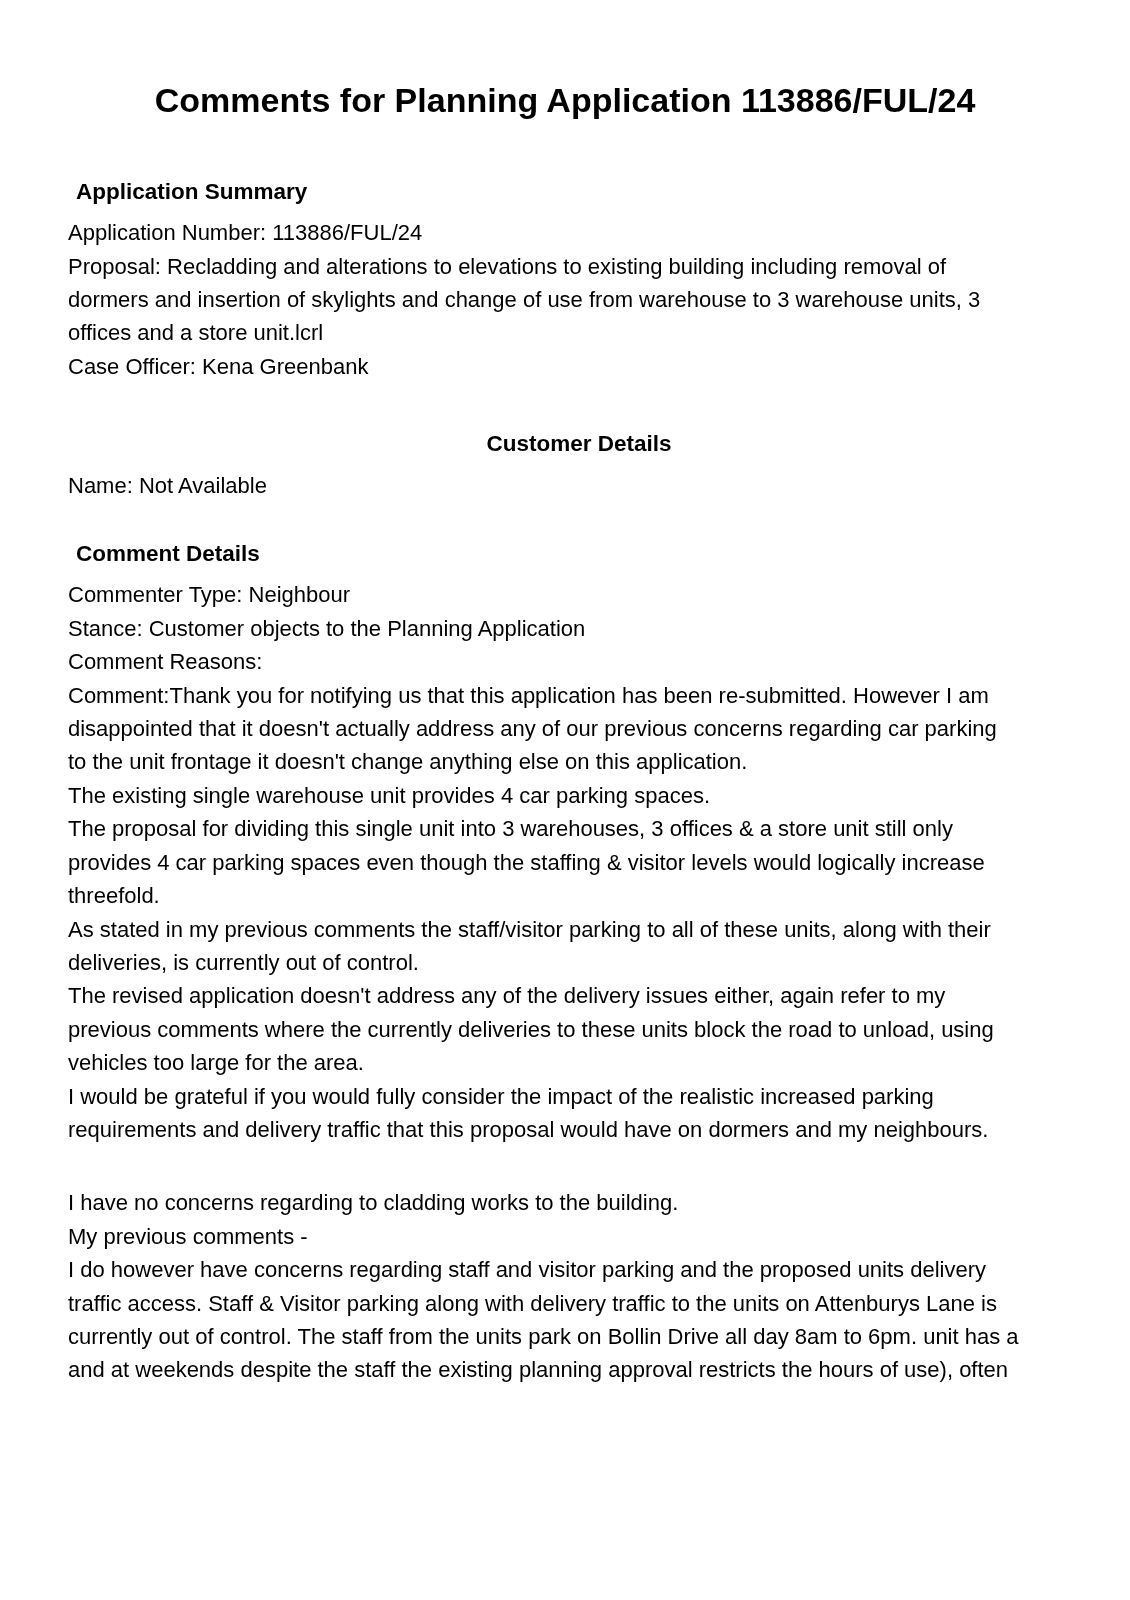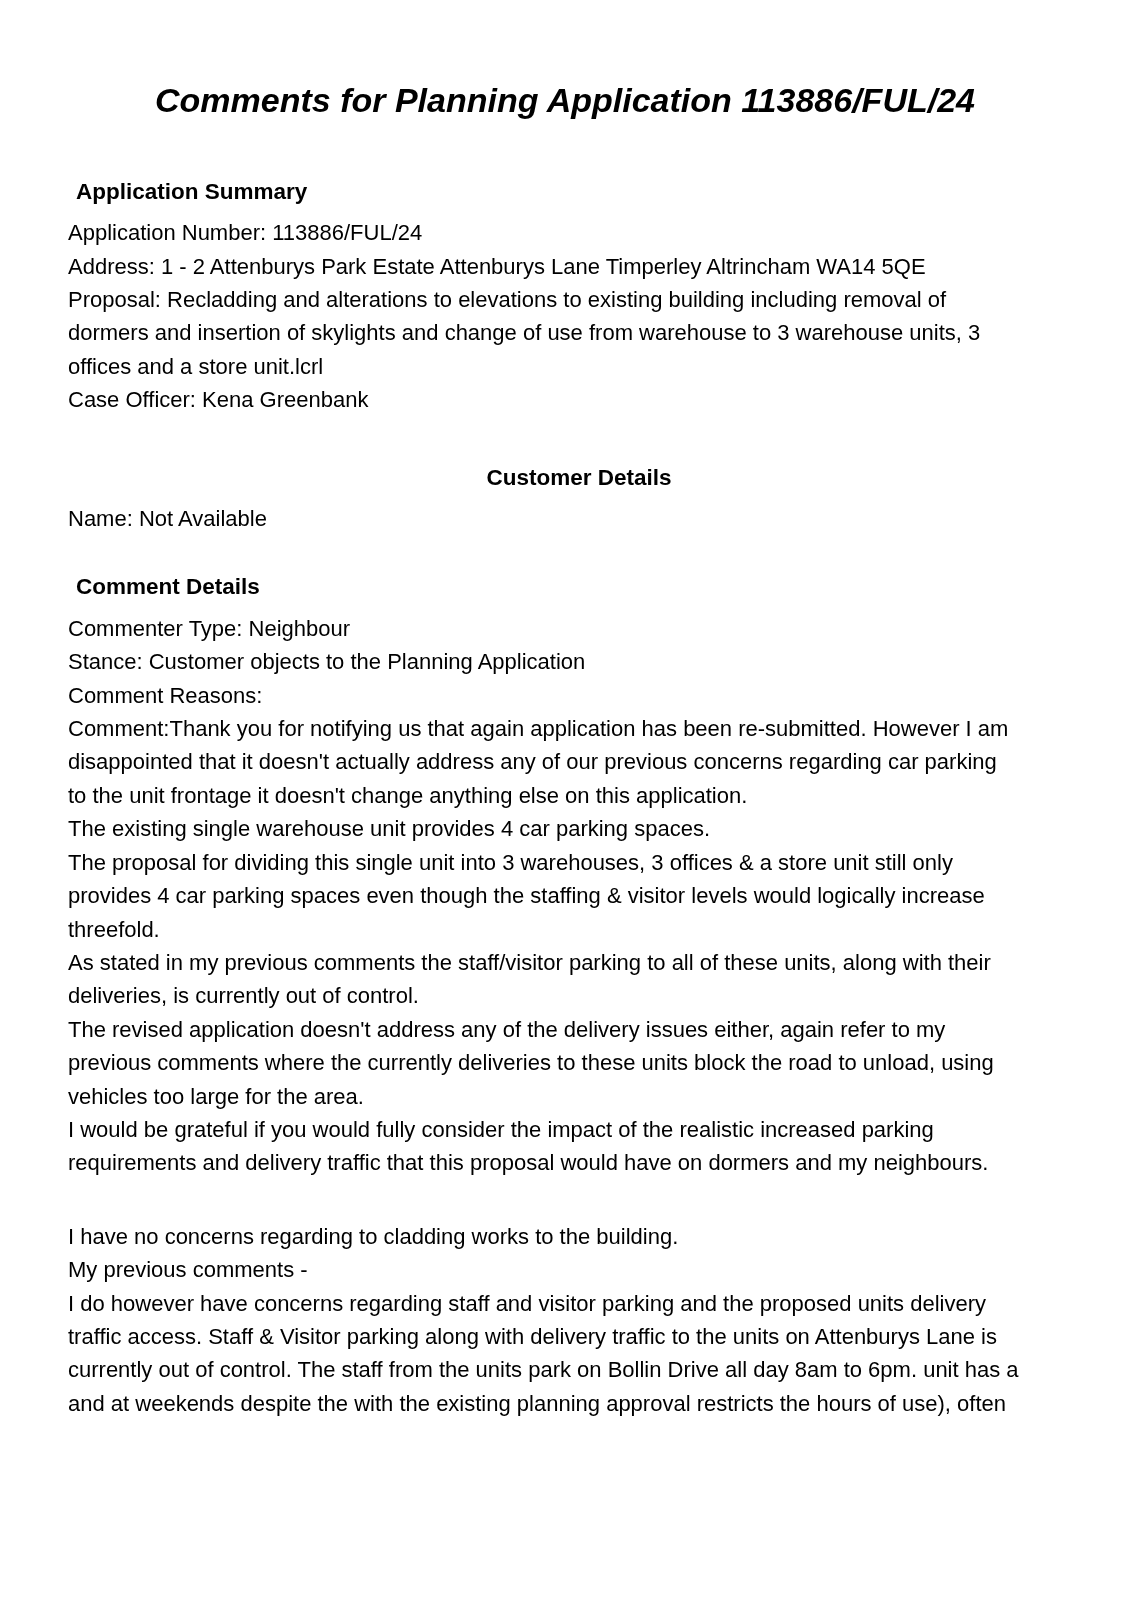--- a/index.html
+++ b/index.html
@@ -18,21 +18,20 @@
     box-sizing: border-box;
   }
   .doc-title {
     margin: 80px 0 0 0;
     padding: 0;
     text-align: center;
     font-size: 34px;
     line-height: 1.2;
     font-weight: bold;
     letter-spacing: 0;
-    font-style: italic;
   }
   .content {
     padding-left: 68px;
     padding-right: 40px;
   }
   .section-heading {
     margin: 8px;
     padding: 0;
     font-size: 22.5px;
     line-height: 33.4px;
@@ -64,21 +63,20 @@
 
   <h1 class="doc-title">Comments for Planning Application 113886/FUL/24</h1>
 
   <div class="content">
 
     <section>
       <h2 class="section-heading first">Application Summary</h2>
       <div>
 
       <div class="line">Application Number: 113886/FUL/24</div>
-          <div class="line">Address: 1 - 2 Attenburys Park Estate Attenburys Lane Timperley Altrincham WA14 5QE</div>
           <div class="line">Proposal: Recladding and alterations to elevations to existing building including removal of</div>
           <div class="line">dormers and insertion of skylights and change of use from warehouse to 3 warehouse units, 3</div>
           <div class="line">offices and a store unit.lcrl</div>
           <div class="line">Case Officer: Kena Greenbank</div>
         </div>
     </section>
 
     <section>
       <h2 class="section-heading second">Customer Details</h2>
       <div>
@@ -87,38 +85,38 @@
         </div>
     </section>
 
     <section>
       <h2 class="section-heading third">Comment Details</h2>
       <div>
 
       <div class="line">Commenter Type: Neighbour</div>
           <div class="line">Stance: Customer objects to the Planning Application</div>
           <div class="line">Comment Reasons:</div>
-          <div class="line">Comment:Thank you for notifying us that again application has been re-submitted. However I am</div>
+          <div class="line">Comment:Thank you for notifying us that this application has been re-submitted. However I am</div>
           <div class="line">disappointed that it doesn't actually address any of our previous concerns regarding car parking</div>
           <div class="line">to the unit frontage it doesn't change anything else on this application.</div>
           <div class="line">The existing single warehouse unit provides 4 car parking spaces.</div>
           <div class="line">The proposal for dividing this single unit into 3 warehouses, 3 offices &amp; a store unit still only</div>
           <div class="line">provides 4 car parking spaces even though the staffing &amp; visitor levels would logically increase</div>
           <div class="line">threefold.</div>
           <div class="line">As stated in my previous comments the staff/visitor parking to all of these units, along with their</div>
           <div class="line">deliveries, is currently out of control.</div>
           <div class="line">The revised application doesn't address any of the delivery issues either, again refer to my</div>
           <div class="line">previous comments where the currently deliveries to these units block the road to unload, using</div>
           <div class="line">vehicles too large for the area.</div>
           <div class="line">I would be grateful if you would fully consider the impact of the realistic increased parking</div>
           <div class="line">requirements and delivery traffic that this proposal would have on dormers and my neighbours.</div>
           <div class="line"></div>
           <div class="line">I have no concerns regarding to cladding works to the building.</div>
           <div class="line">My previous comments -</div>
           <div class="line">I do however have concerns regarding staff and visitor parking and the proposed units delivery</div>
           <div class="line">traffic access. Staff &amp; Visitor parking along with delivery traffic to the units on Attenburys Lane is</div>
           <div class="line">currently out of control. The staff from the units park on Bollin Drive all day 8am to 6pm. unit has a</div>
-          <div class="line">and at weekends despite the with the existing planning approval restricts the hours of use), often</div>
+          <div class="line">and at weekends despite the staff the existing planning approval restricts the hours of use), often</div>
         </div>
     </section>
 
   </div>
 </div>
 
 </body></html>

